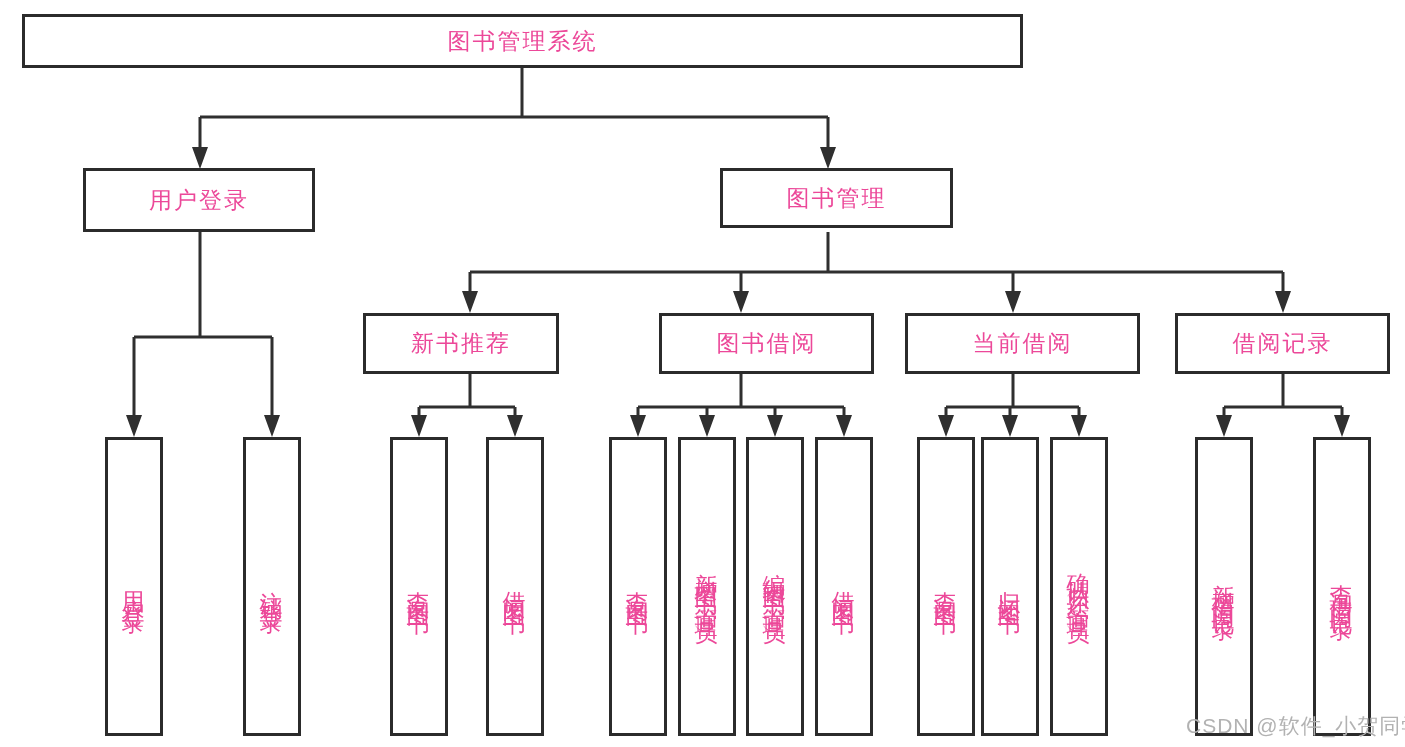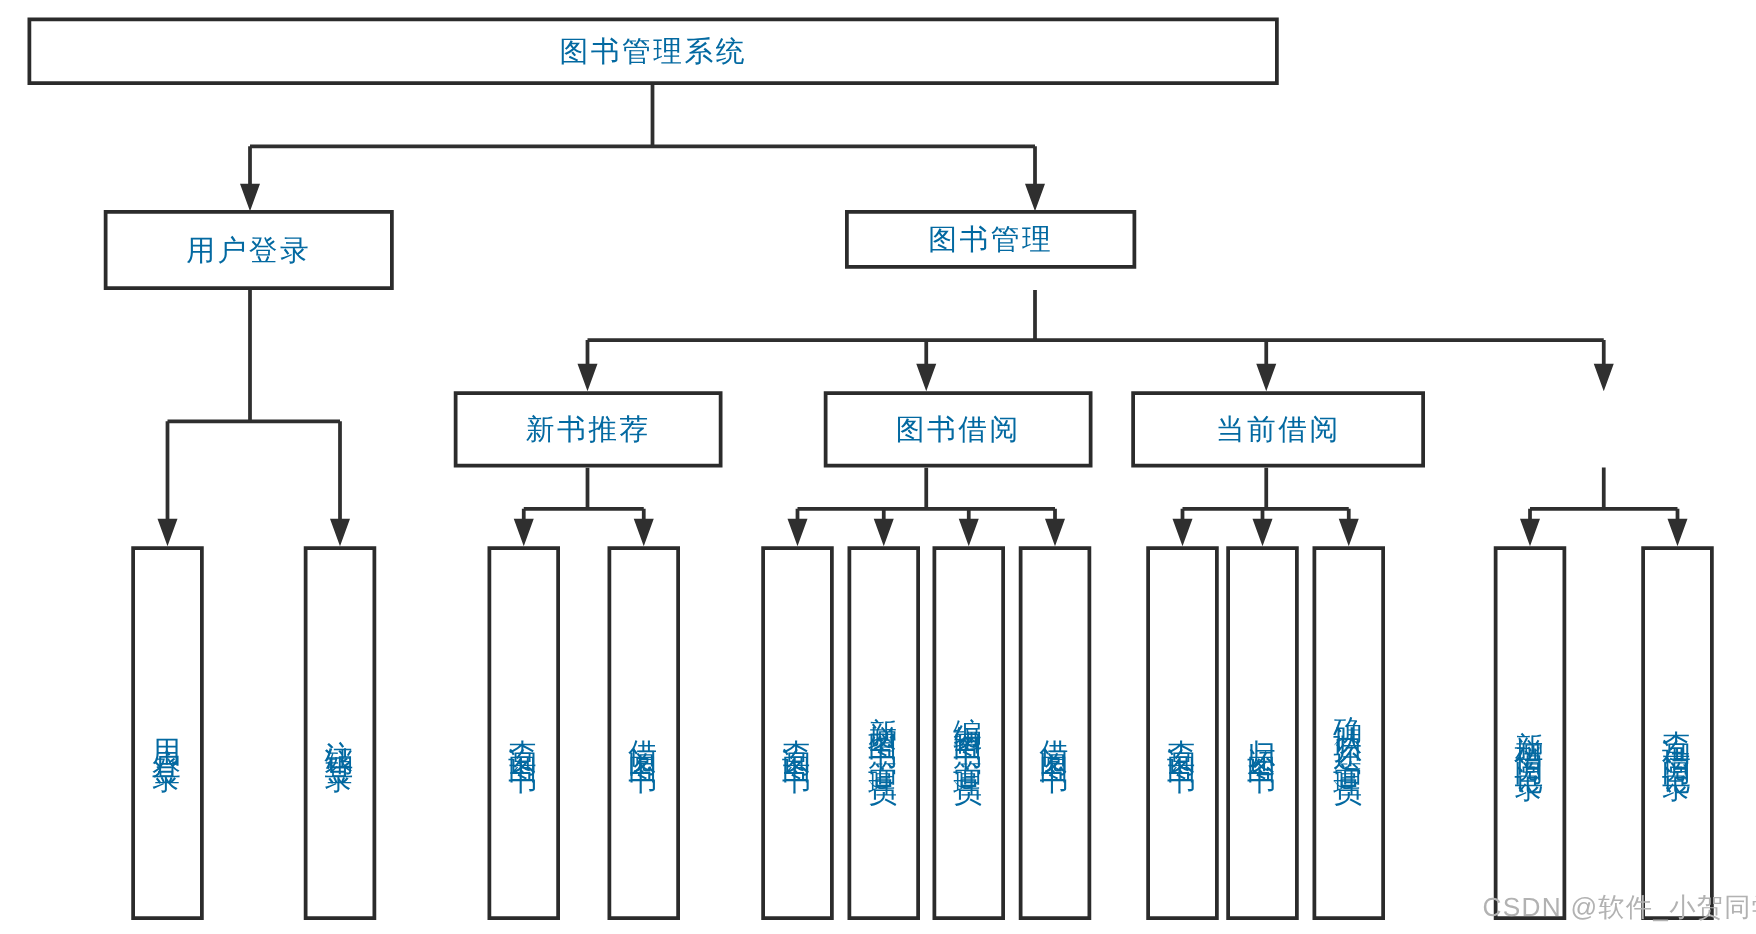--- a/index.html
+++ b/index.html
@@ -17,21 +17,21 @@
     width: 1405px; height: 747px;
   }
   .node {
     position: absolute;
     box-sizing: border-box;
     background: #ffffff;
     border: 3px solid #2b2b2b;
     display: flex;
     align-items: center;
     justify-content: center;
-    color: #0369a1;
+    color: #ec4899;
   }
   .node.h span {
     font-size: 23px;
     letter-spacing: 2px;
     white-space: nowrap;
   }
   .node.v span {
     writing-mode: vertical-rl;
     text-orientation: mixed;
     font-size: 23px;
@@ -78,32 +78,35 @@
       M1342 437 L1334 415 L1350 415 Z"></path>
   </svg>
 
   <div class="node h" style="left:22px; top:14px; width:1001px; height:54px">
     <span>图书管理系统</span>
   </div>
 
   <div class="node h" style="left:83px; top:168px; width:232px; height:64px">
     <span>用户登录</span>
   </div>
-  <div class="node h" style="left:676px; top:168px; width:233px; height:47px">
+  <div class="node h" style="left:720px; top:168px; width:233px; height:60px">
     <span>图书管理</span>
   </div>
 
-  <div class="node h" style="left:363px; top:313px; width:215px; height:61px">
+  <div class="node h" style="left:363px; top:313px; width:196px; height:61px">
     <span>新书推荐</span>
   </div>
   <div class="node h" style="left:659px; top:313px; width:215px; height:61px">
     <span>图书借阅</span>
   </div>
   <div class="node h" style="left:905px; top:313px; width:235px; height:61px">
     <span>当前借阅</span>
+  </div>
+  <div class="node h" style="left:1175px; top:313px; width:215px; height:61px">
+    <span>借阅记录</span>
   </div>
 
   <div class="node v" style="left:105px; top:437px; width:58px; height:299px">
     <span>用户登录</span>
   </div>
   <div class="node v" style="left:243px; top:437px; width:58px; height:299px">
     <span>注销登录</span>
   </div>
 
   <div class="node v" style="left:390px; top:437px; width:58px; height:299px">

